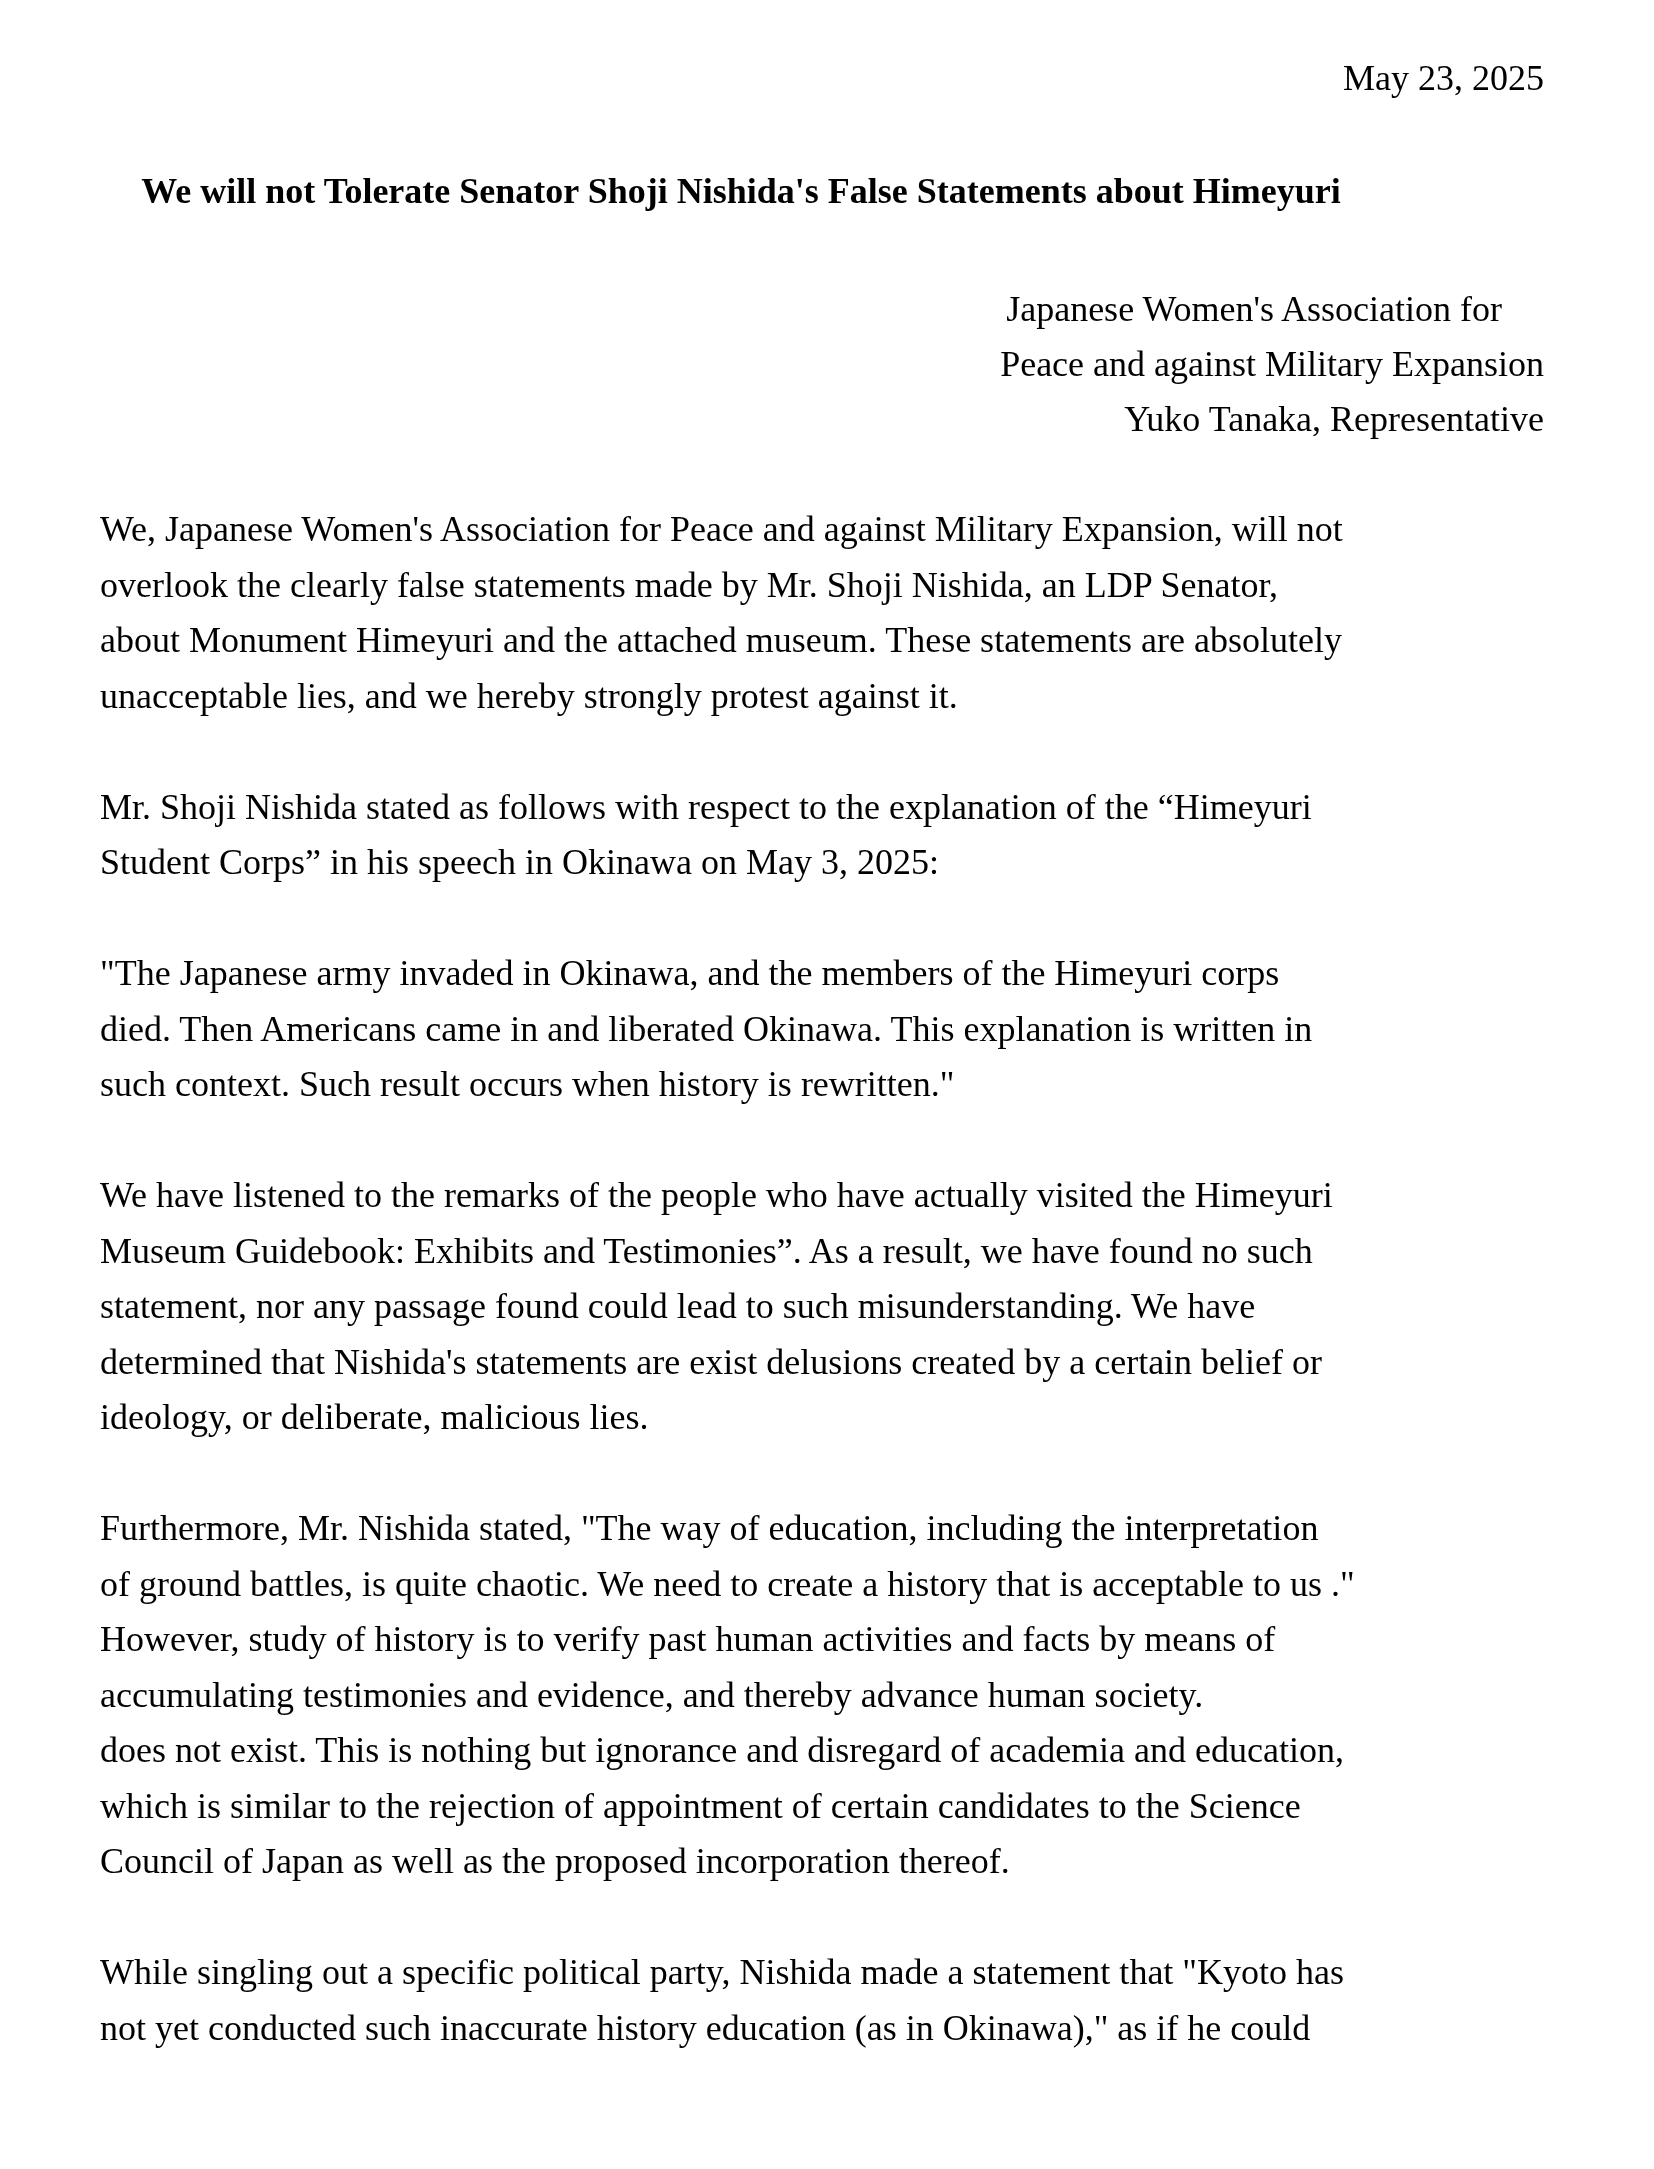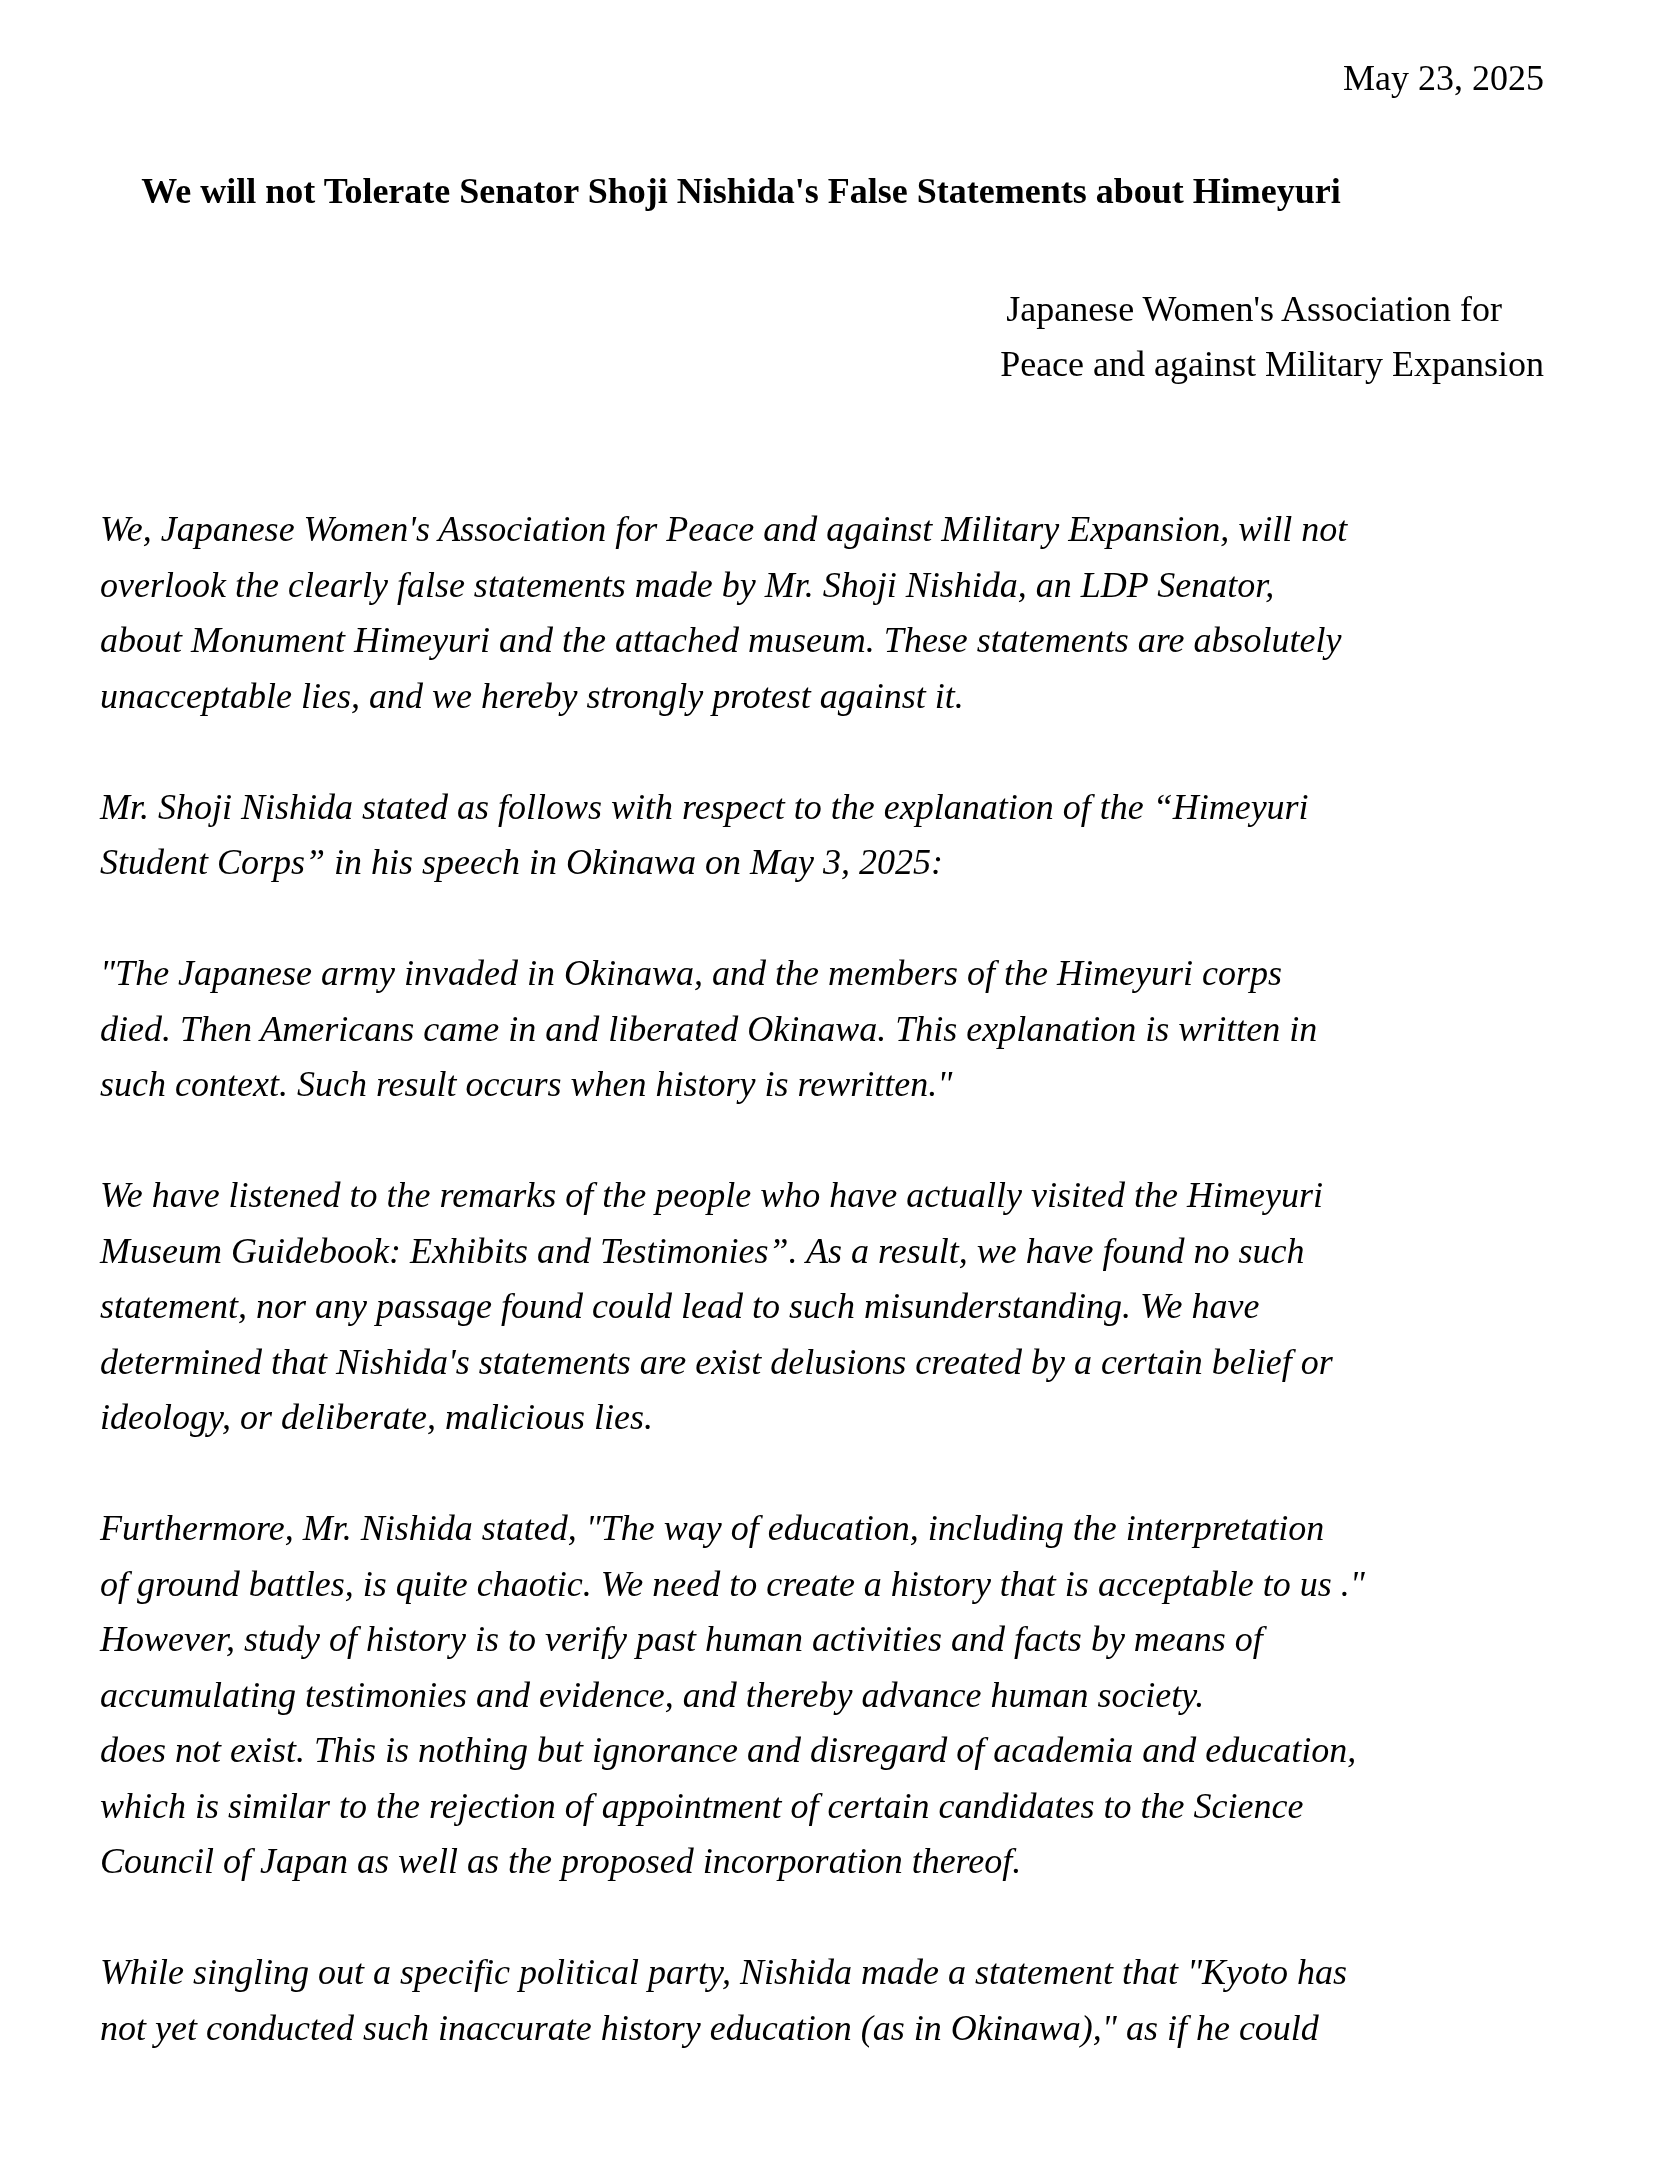--- a/index.html
+++ b/index.html
@@ -62,39 +62,39 @@
     .body-text {
       position: absolute;
       top: 502px;
       left: 100px;
       width: 1460px;
       font-size: 36px;
       line-height: 55.5px;
     }
     .para {
       margin: 0 0 55.5px 0;
-      font-style: italic;
     }
     .line {
       display: block;
       white-space: nowrap;
     }
   </style>
 </head>
 <body>
 
 <div class="page">
 
   <div class="date">May 23, 2025</div>
 
   <div class="title">We will not Tolerate Senator Shoji Nishida's False Statements about Himeyuri</div>
 
   <div class="signature">
     <span class="sig-line org1">Japanese Women's Association for</span>
     <span class="sig-line org2">Peace and against Military Expansion</span>
+    <span class="sig-line rep">Yuko Tanaka, Representative</span>
   </div>
 
   <div class="body-text">
 
     <p class="para">
       <span class="line">We, Japanese Women's Association for Peace and against Military Expansion, will not</span>
       <span class="line">overlook the clearly false statements made by Mr. Shoji Nishida, an LDP Senator,</span>
       <span class="line">about Monument Himeyuri and the attached museum. These statements are absolutely</span>
       <span class="line">unacceptable lies, and we hereby strongly protest against it.</span>
     </p>

